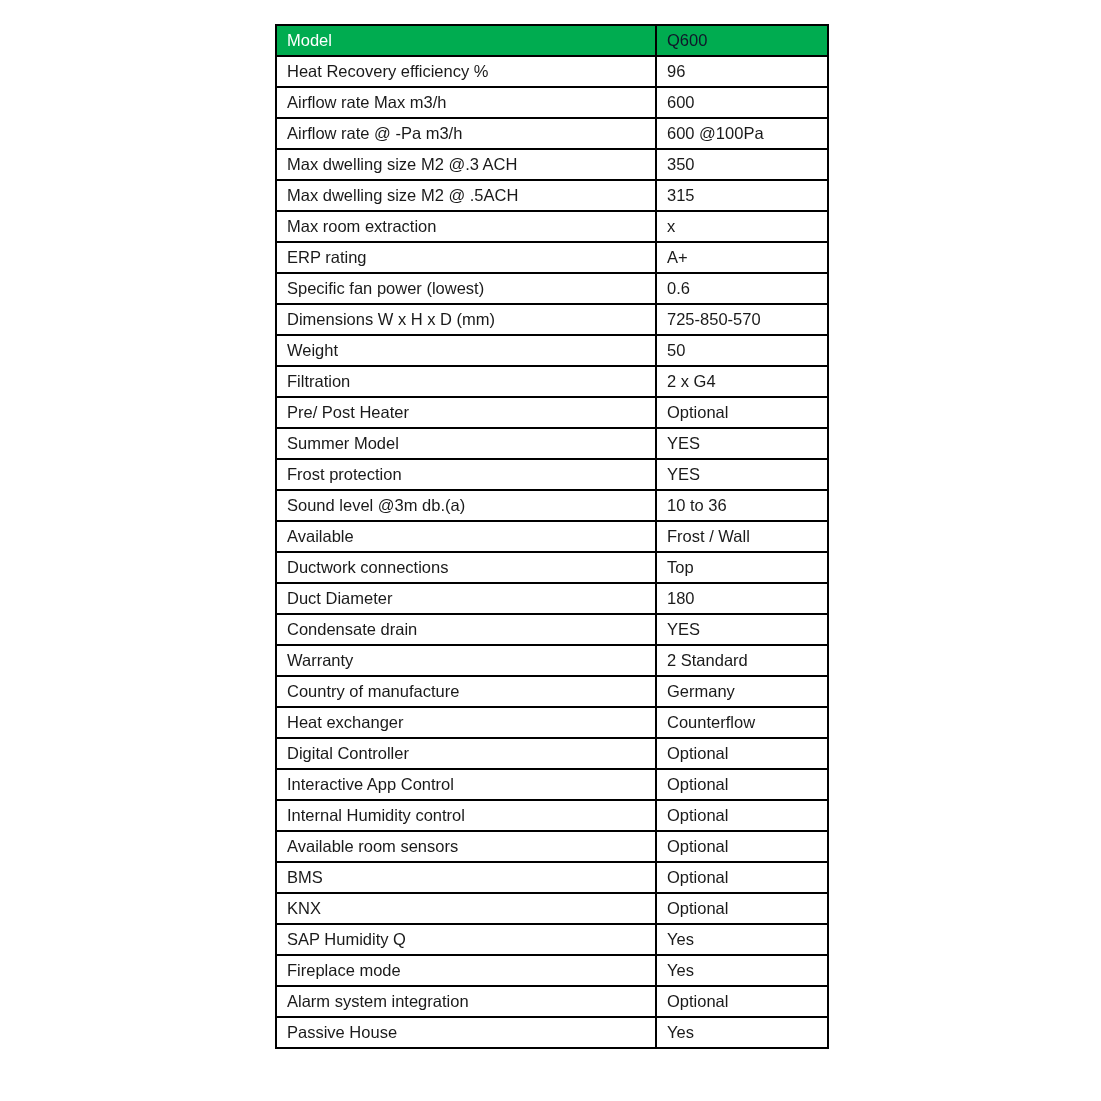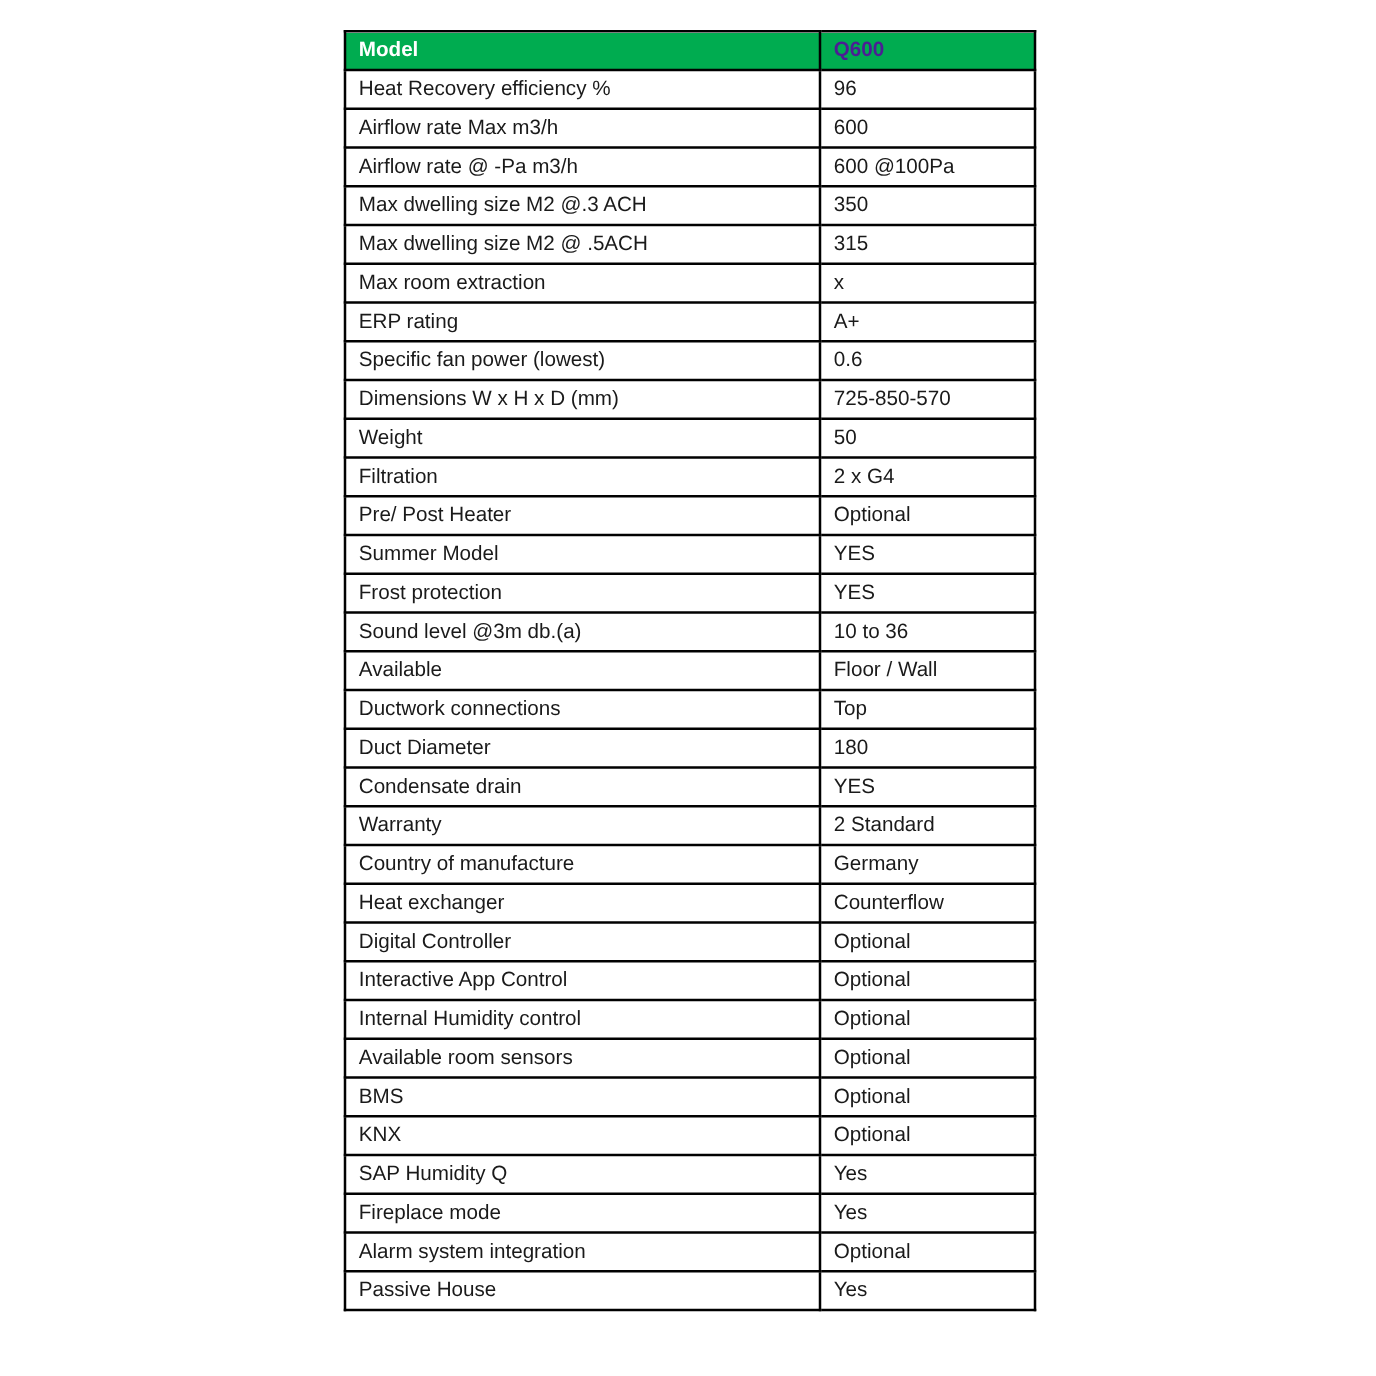--- a/index.html
+++ b/index.html
@@ -36,36 +36,36 @@
     font-size: 16.5px;
     line-height: 1.1;
     vertical-align: middle;
     text-align: left;
     color: #1a1a1a;
     white-space: nowrap;
     overflow: hidden;
   }
   .spec-table th.header-cell {
     color: #ffffff;
-    font-weight: bold;
+    font-weight: normal;
   }
 </style>
 </head>
 <body>
 
 <div class="page">
   <table class="spec-table">
     <colgroup>
       <col class="label-col">
       <col class="value-col">
     </colgroup>
     <thead>
       <tr>
         <th class="header-cell" style="background: rgb(0, 172, 80); color: rgb(255, 255, 255);">Model</th>
-        <th class="header-cell" style="background: rgb(0, 172, 80); color: #4c1d95;">Q600</th>
+        <th class="header-cell" style="background: rgb(0, 172, 80); color: #0f172a;">Q600</th>
       </tr>
     </thead>
     <tbody>
 
     <tr>
           <td>Heat Recovery efficiency %</td>
           <td>96</td>
         </tr>
         <tr>
           <td>Airflow rate Max m3/h</td>
@@ -118,21 +118,21 @@
         <tr>
           <td>Frost protection</td>
           <td>YES</td>
         </tr>
         <tr>
           <td>Sound level @3m db.(a)</td>
           <td>10 to 36</td>
         </tr>
         <tr>
           <td>Available</td>
-          <td>Floor / Wall</td>
+          <td>Frost / Wall</td>
         </tr>
         <tr>
           <td>Ductwork connections</td>
           <td>Top</td>
         </tr>
         <tr>
           <td>Duct Diameter</td>
           <td>180</td>
         </tr>
         <tr>

